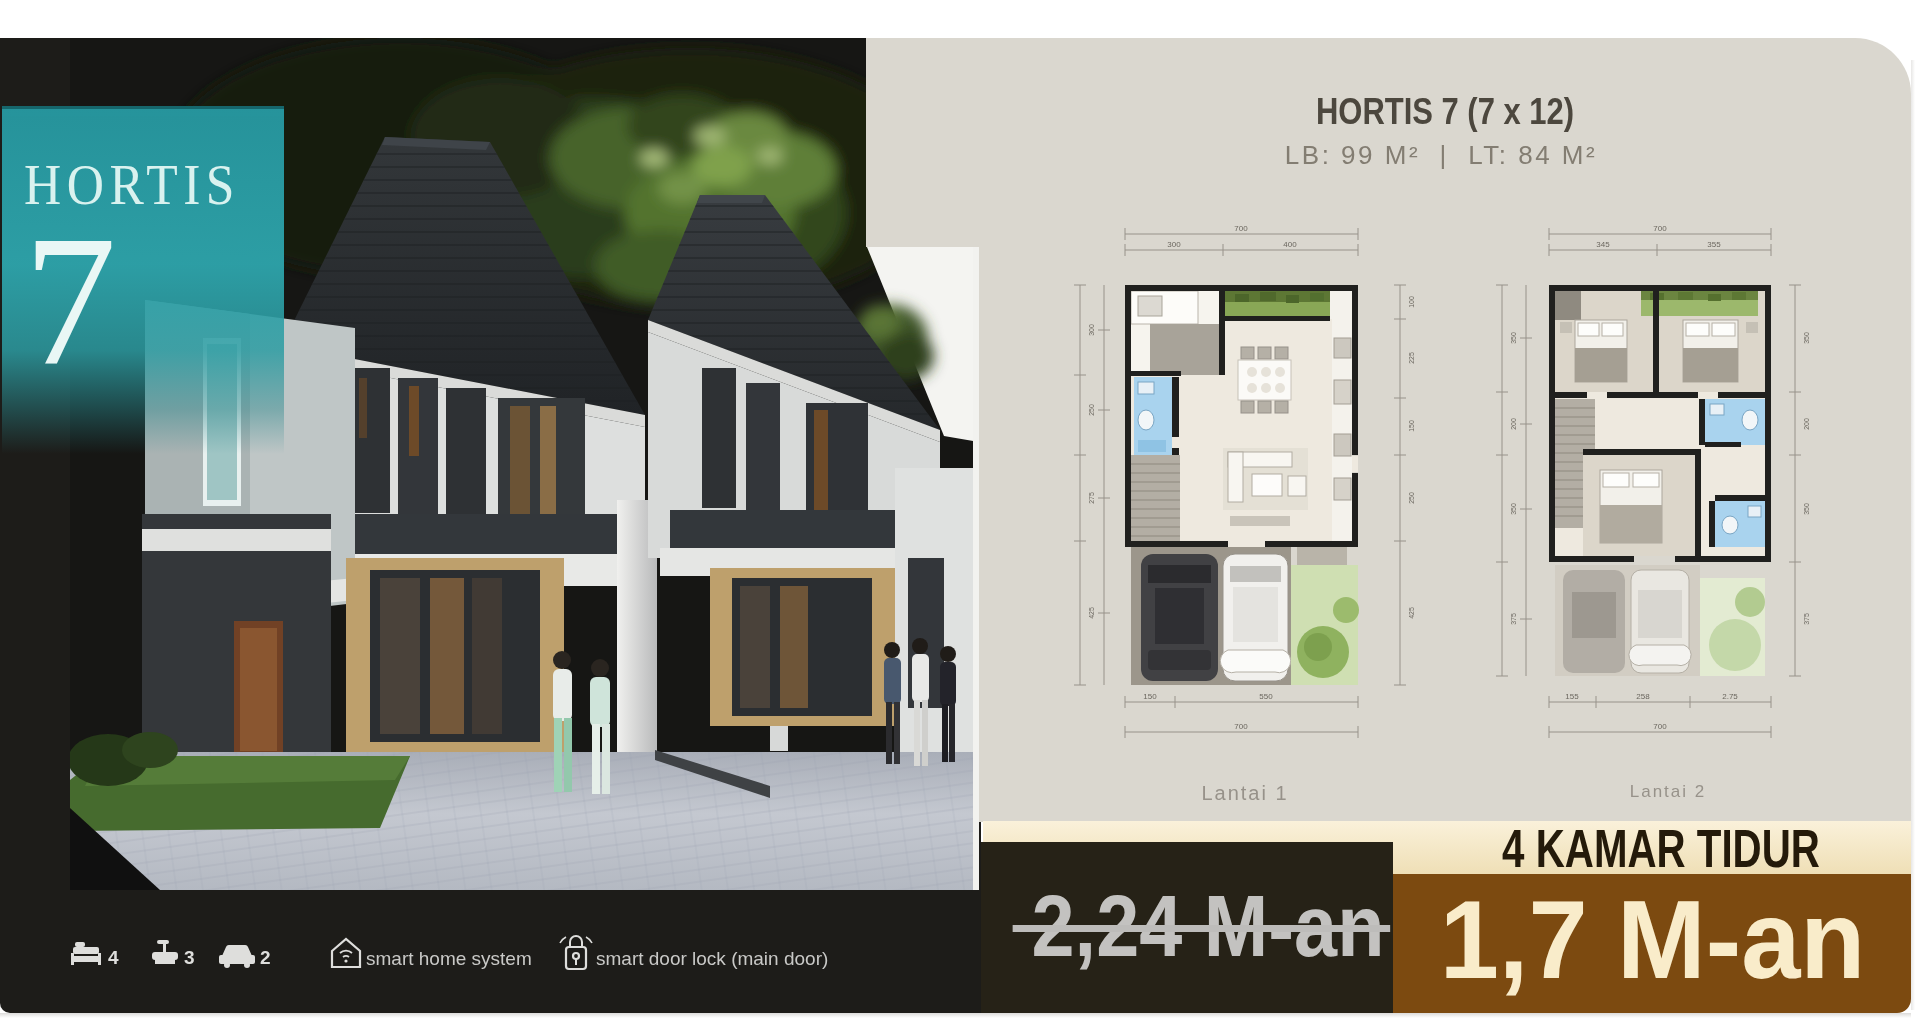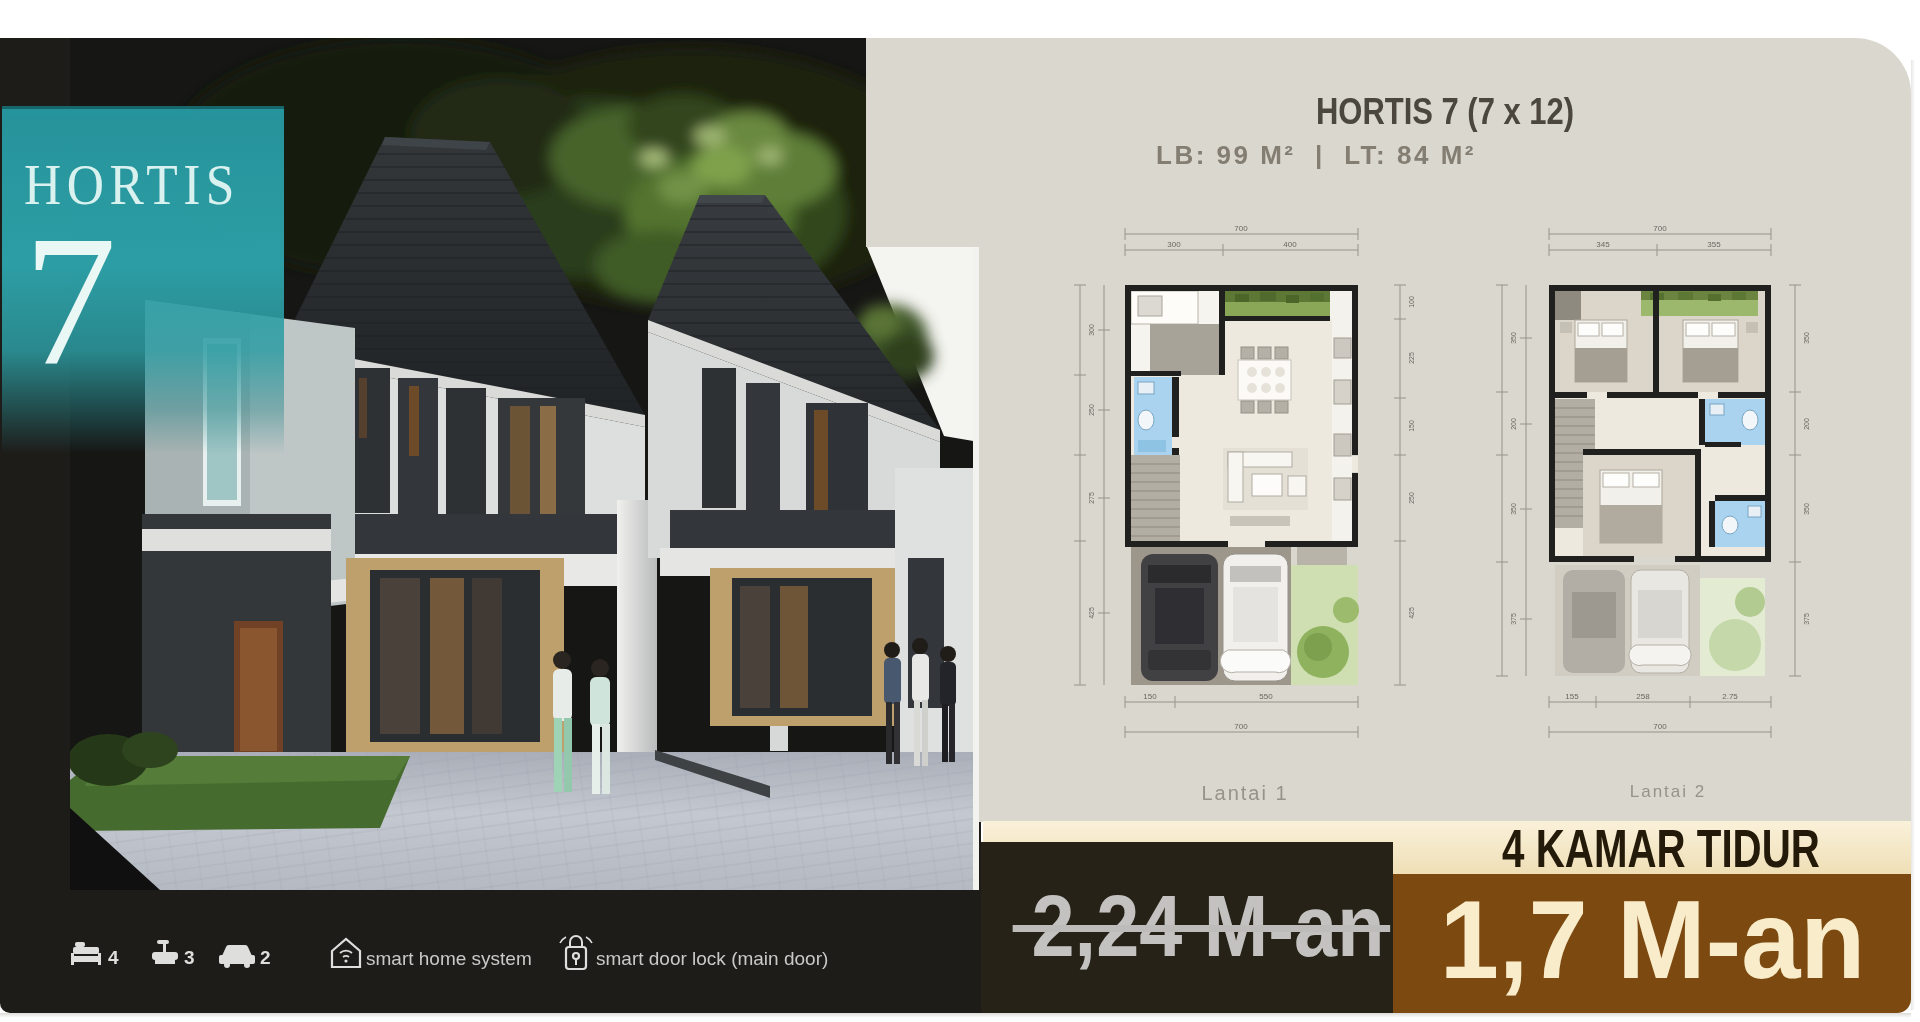--- a/index.html
+++ b/index.html
@@ -22,21 +22,21 @@
 <div class="abs" style="left:1002px;top:882px;width:412px;text-align:center;color:#c3c2c0;font-size:88px;font-weight:bold;line-height:1;white-space:nowrap;transform:scaleX(0.88);transform-origin:center top;">
   <span style="position:relative;">2,24 M-an<span style="position:absolute;left:-21px;right:-6px;top:49px;height:7px;background:#bdbcba;"></span></span>
 </div>
 
 <div class="abs" style="left:1402px;top:822px;width:518px;text-align:center;color:#241a0a;font-size:53px;font-weight:bold;line-height:1;white-space:nowrap;transform:scaleX(0.76);transform-origin:center top;">4 KAMAR TIDUR</div>
 
 <div class="abs" style="left:1400px;top:884px;width:505px;text-align:center;color:#f9ecca;font-size:112px;font-weight:bold;line-height:1;white-space:nowrap;transform:scaleX(0.95);transform-origin:center top;">1,7 M-an</div>
 
 <div class="abs" style="left:1160px;top:92px;width:570px;text-align:center;color:#4c473e;font-size:36px;font-weight:bold;line-height:1.1;white-space:nowrap;transform:scaleX(0.86);transform-origin:center top;">HORTIS 7 (7 x 12)</div>
 
-<div class="abs" style="left:1156px;top:141px;width:570px;color:#837d72;font-size:26px;font-weight:bold;letter-spacing:2.5px;line-height:1.1;white-space:nowrap;">LB: 99 M² &nbsp;|&nbsp; LT: 84 M²</div>
+<div class="abs" style="left:1156px;top:141px;width:570px;text-align:center;color:#837d72;font-size:26px;font-weight:normal;letter-spacing:2.5px;line-height:1.1;white-space:nowrap;">LB: 99 M² &nbsp;|&nbsp; LT: 84 M²</div>
 
 <div class="abs" style="left:1130px;top:782px;width:230px;text-align:center;color:#97928a;font-size:20px;letter-spacing:2px;">Lantai 1</div>
 
 <div class="abs" style="left:1553px;top:782px;width:230px;text-align:center;color:#97928a;font-size:17px;letter-spacing:2px;">Lantai 2</div>
 
 <svg class="abs" style="left:1060px;top:220px;" width="360" height="580" viewBox="0 0 360 580">
 
   <g stroke="#97928a" stroke-width="1" fill="none">
     <line x1="65" y1="14" x2="298" y2="14"></line>
       <line x1="65" y1="8" x2="65" y2="20"></line>

